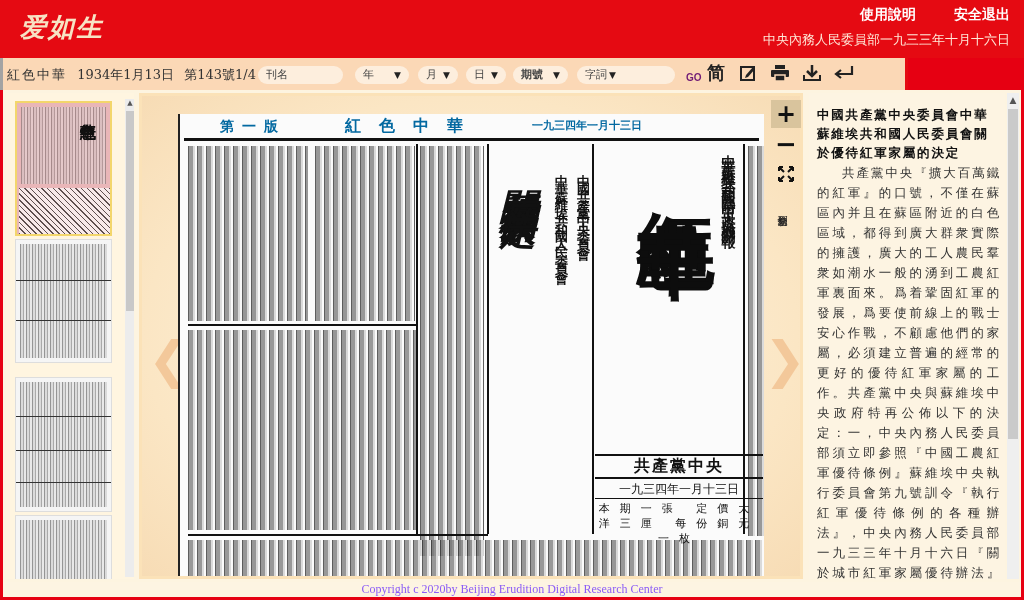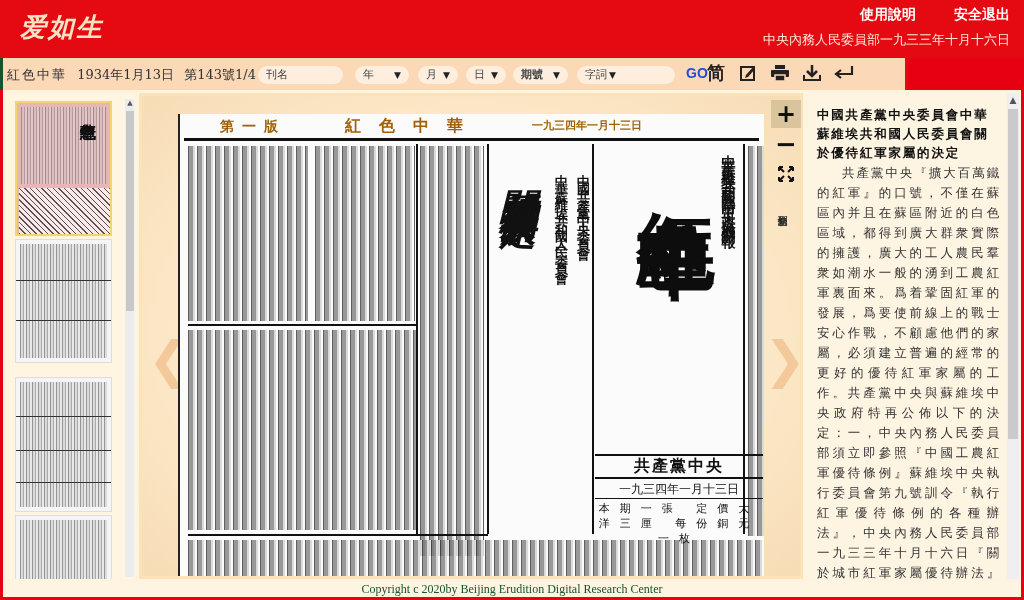--- a/index.html
+++ b/index.html
@@ -8,26 +8,26 @@
 
   
   .header { position: absolute; left: 0; top: 0; width: 1024px; height: 58px; background: #e50a12; }
   .logo { position: absolute; left: 20px; top: 10px; font-family: "DejaVu Serif", serif; font-size: 26px; color: #f7e3c4; font-style: italic; letter-spacing: 2px; font-weight: bold; }
   .site-title { position: absolute; left: 345px; top: 6px; font-family: "DejaVu Serif", serif; font-size: 40px; font-weight: bold; font-style: italic; color: #f0c987; letter-spacing: 12px; text-shadow: 1px 1px 0 #b07a2b; }
   .header-links { position: absolute; right: 14px; top: 6px; display: flex; gap: 38px; }
   .header-link { font-family: "DejaVu Serif", serif; font-size: 14px; font-weight: bold; color: #fff; cursor: pointer; }
   .license { position: absolute; right: 14px; top: 31px; font-size: 13px; color: #ffe8d8; }
 
   
-  .toolbar { position: absolute; left: 0; top: 58px; width: 908px; height: 32px; background: #fbd8b6; border-left: 3px solid #14532d; border-right: 3px solid #e50a12; }
+  .toolbar { position: absolute; left: 0; top: 58px; width: 908px; height: 32px; background: #fbd8b6; border-left: 3px solid #a3a3a3; border-right: 3px solid #e50a12; }
   .crumb { position: absolute; left: 4px; top: 8px; font-size: 13px; color: #333; white-space: nowrap; }
   .crumb span { margin-right: 6px; }
   .field { position: absolute; top: 8px; height: 18px; background: #fdeedd; border-radius: 9px; font-family: "DejaVu Sans", sans-serif; font-size: 11px; color: #444; padding-left: 8px; line-height: 18px; }
   .field .arrow { position: absolute; right: 8px; top: 0; font-size: 9px; color: #222; }
-  .go-btn { position: absolute; left: 683px; top: 7px; font-family: "Liberation Sans", sans-serif; font-weight: bold; font-size: 14px; color: #1d4ed8; cursor: pointer; }
+  .go-btn { position: absolute; left: 683px; top: 14px; font-family: "Liberation Sans", sans-serif; font-weight: bold; font-size: 10px; color: #701a75; cursor: pointer; }
   .tool-icons { position: absolute; right: 50px; top: 4px; display: flex; gap: 10px; align-items: center; }
   .tool-icon { width: 22px; height: 22px; display: flex; align-items: center; justify-content: center; cursor: pointer; }
   .tool-icon.simp { font-family: "DejaVu Serif", serif; font-size: 18px; font-weight: bold; color: #222; }
 
   
   .frame { position: absolute; left: 3px; top: 90px; width: 1018px; height: 492px; background: #fdf4e0; }
 
   
   .thumbs { position: absolute; left: 3px; top: 3px; width: 128px; height: 486px; background: #fff5e0; overflow: hidden; }
   .thumb { position: absolute; left: 9px; width: 97px; background: #f5f5f5; border: 1px solid #ddd; cursor: pointer; overflow: hidden; }
@@ -39,21 +39,21 @@
   .thumb-scroll .handle { position: absolute; top: 12px; left: 1px; width: 8px; height: 200px; background: #c8c8c8; }
 
   
   .viewer { position: absolute; left: 136px; top: 3px; width: 664px; height: 486px; background: #fdf0d2; border: 3px solid #fbe2b8; overflow: hidden; }
   .viewer-bg { position: absolute; inset: 0; background: radial-gradient(ellipse at 50% 50%, #fff6e4 0%, #fbe6c4 70%, #f7dcb5 100%); }
   .nav-arrow { position: absolute; top: 235px; font-size: 50px; color: #f3c89a; font-family: "DejaVu Sans", sans-serif; cursor: pointer; }
   .nav-prev { left: 6px; }
   .nav-next { left: 622px; }
 
   .paper { position: absolute; left: 36px; top: 18px; width: 586px; height: 462px; background: #fbfbfb; overflow: hidden; border-left: 2px solid #222; }
-  .paper-head { position: absolute; left: 0; top: 2px; width: 100%; height: 22px; font-size: 14px; font-weight: bold; color: #a16207; }
+  .paper-head { position: absolute; left: 0; top: 2px; width: 100%; height: 22px; font-size: 14px; font-weight: bold; color: #0369a1; }
   .paper-head .l { position: absolute; left: 40px; top: 2px; letter-spacing: 8px; }
   .paper-head .c { position: absolute; left: 165px; top: 0; letter-spacing: 18px; font-size: 16px; }
   .paper-head .r { position: absolute; left: 352px; top: 2px; font-size: 11px; }
   .paper-rule { position: absolute; left: 4px; top: 24px; width: 575px; height: 3px; background: #111; }
   .text-block { position: absolute; background: repeating-linear-gradient(90deg, #2a2a2a 0 1px, #777 1px 5px, #cfcfcf 5px 7px, #fafafa 7px 9px); opacity: .75; }
   .vline { position: absolute; width: 2px; background: #111; }
   .hline { position: absolute; height: 2px; background: #111; }
 
   .masthead { position: absolute; left: 430px; top: 35px; width: 110px; font-size: 78px; font-weight: bold; line-height: 86px; color: #0d0d0d; text-align: center; writing-mode: vertical-rl; font-family: "DejaVu Serif", serif; letter-spacing: 4px; }
   .masthead-side { position: absolute; left: 540px; top: 30px; writing-mode: vertical-rl; font-size: 14px; font-weight: bold; line-height: 18px; color: #111; letter-spacing: 5px; }
@@ -75,21 +75,21 @@
 
   
   .article { position: absolute; left: 806px; top: 3px; width: 196px; height: 486px; background: #fdf4e2; padding: 12px 4px 0 8px; overflow: hidden; }
   .article-title { font-size: 12.5px; font-weight: bold; color: #111; line-height: 19px; letter-spacing: 1.8px; }
   .article-body { font-size: 12.5px; color: #333; line-height: 20px; letter-spacing: 1.8px; text-indent: 2em; margin-top: 1px; text-align: justify; }
   .art-scroll { position: absolute; left: 1004px; top: 3px; width: 12px; height: 486px; background: #efefef; }
   .art-scroll .up { position: absolute; top: 2px; left: 0; width: 12px; font-size: 9px; text-align: center; color: #555; font-family: "DejaVu Sans", sans-serif; }
   .art-scroll .handle { position: absolute; top: 16px; left: 1px; width: 10px; height: 330px; background: #cacaca; }
 
   
-  .footer { position: absolute; left: 3px; top: 582px; width: 1018px; height: 15px; background: #fdf4e2; text-align: center; font-family: "Liberation Serif", serif; font-size: 12px; color: #14532d; line-height: 14px; }
+  .footer { position: absolute; left: 3px; top: 582px; width: 1018px; height: 15px; background: #fdf4e2; text-align: center; font-family: "Liberation Serif", serif; font-size: 12px; color: #8b5cf6; line-height: 14px; }
 </style>
 </head>
 <body>
 
 <div class="header">
   <div class="logo">爱如生</div>
   <div class="header-links">
     <span class="header-link">使用說明</span>
     <span class="header-link">安全退出</span>
   </div>

